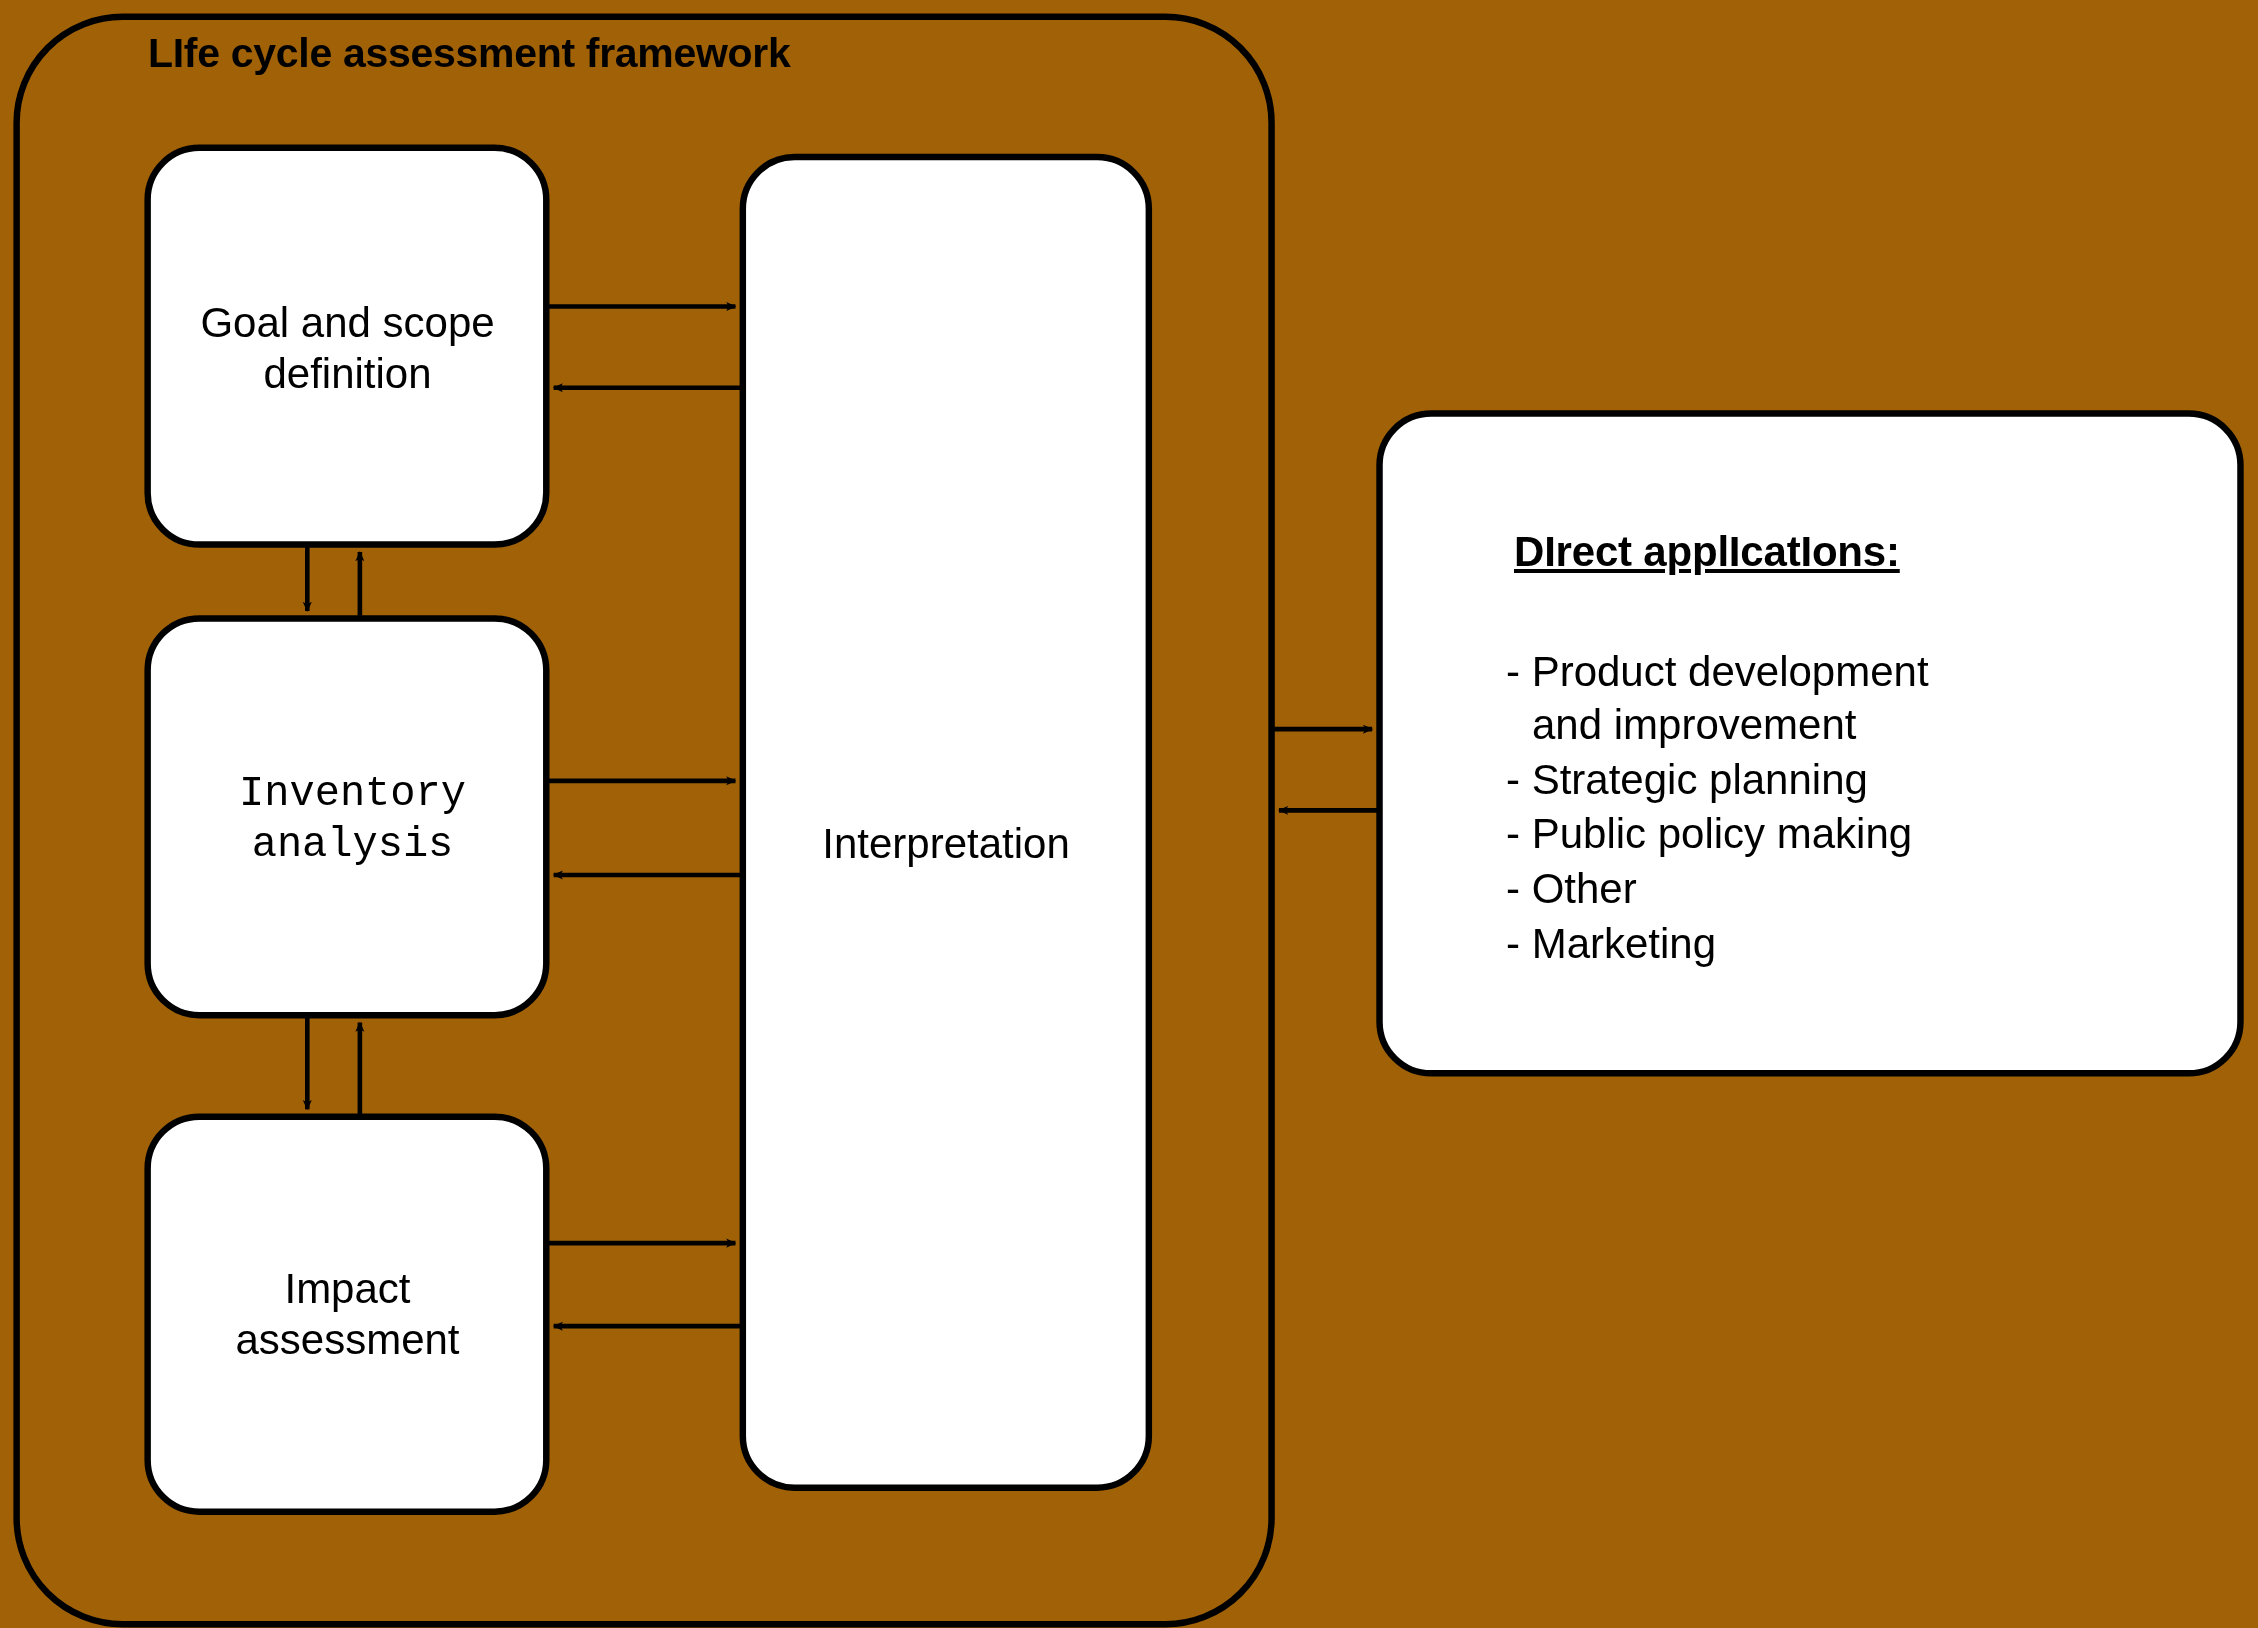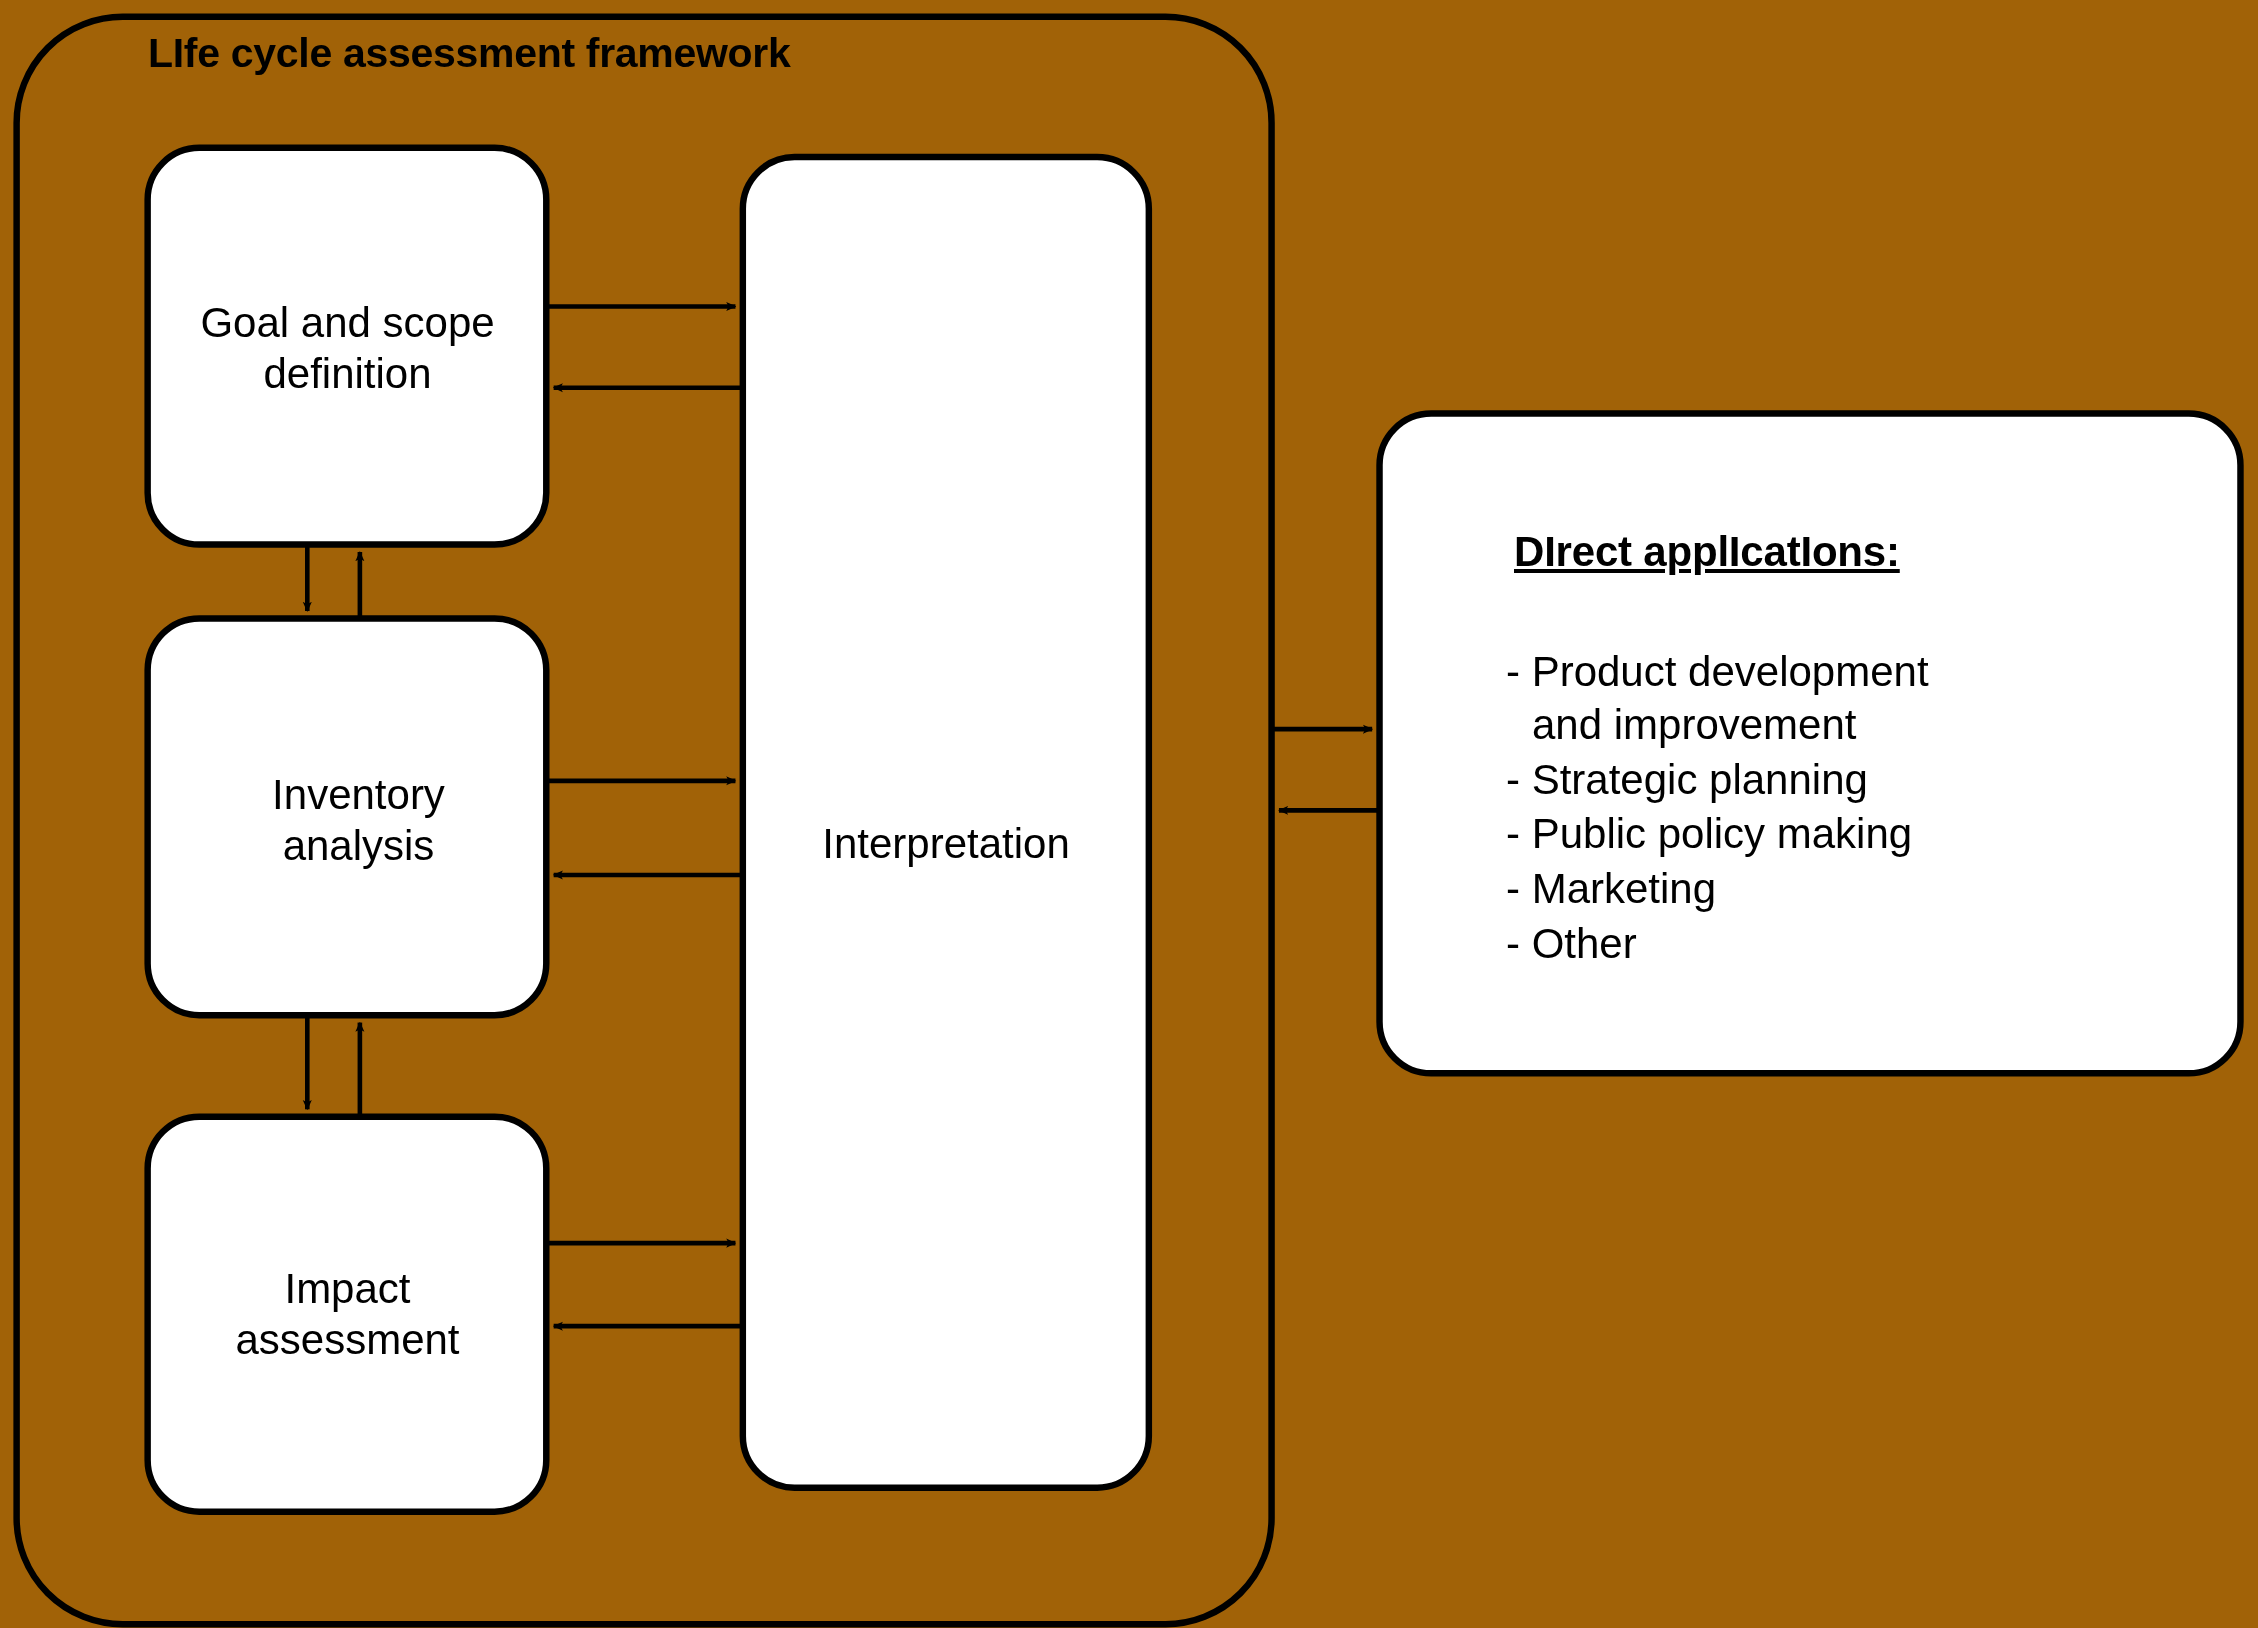--- a/index.html
+++ b/index.html
@@ -55,23 +55,24 @@
     text-align: center;
     font-size: 42px;
     font-weight: normal;
   }
   #label-goal-scope {
     left: 148px;
     top: 297px;
     width: 399px;
   }
   #label-inventory {
-    left: 159px;
+    left: 153px;
     top: 769px;
     width: 399px;
+    font-family: Liberation Mono, monospace;
   }
   #label-impact {
     left: 148px;
     top: 1263px;
     width: 399px;
   }
   #label-interpretation {
     left: 743px;
     top: 818px;
     width: 406px;
@@ -164,19 +165,19 @@
 
     <div class="lbl" id="label-interpretation">Interpretation</div>
 
     <div class="lbl" id="applications-heading">DIrect applIcatIons:</div>
 
     <ul id="applications-list">
       <li>- Product development
 and improvement</li>
       <li>- Strategic planning</li>
       <li>- Public policy making</li>
+      <li>- Other</li>
       <li>- Marketing</li>
-      <li>- Other</li>
     </ul>
 
   </div>
 </div>
 
 
 </body></html>

